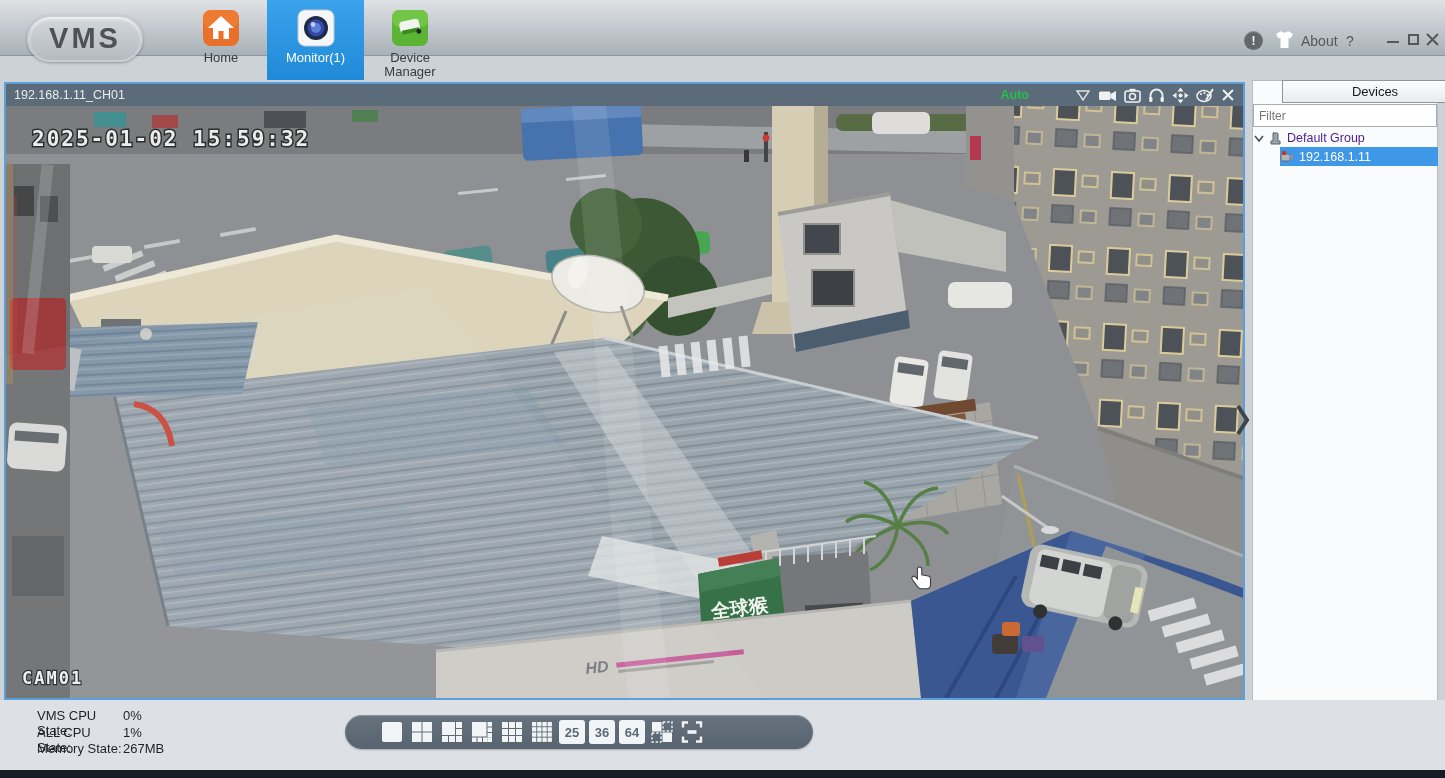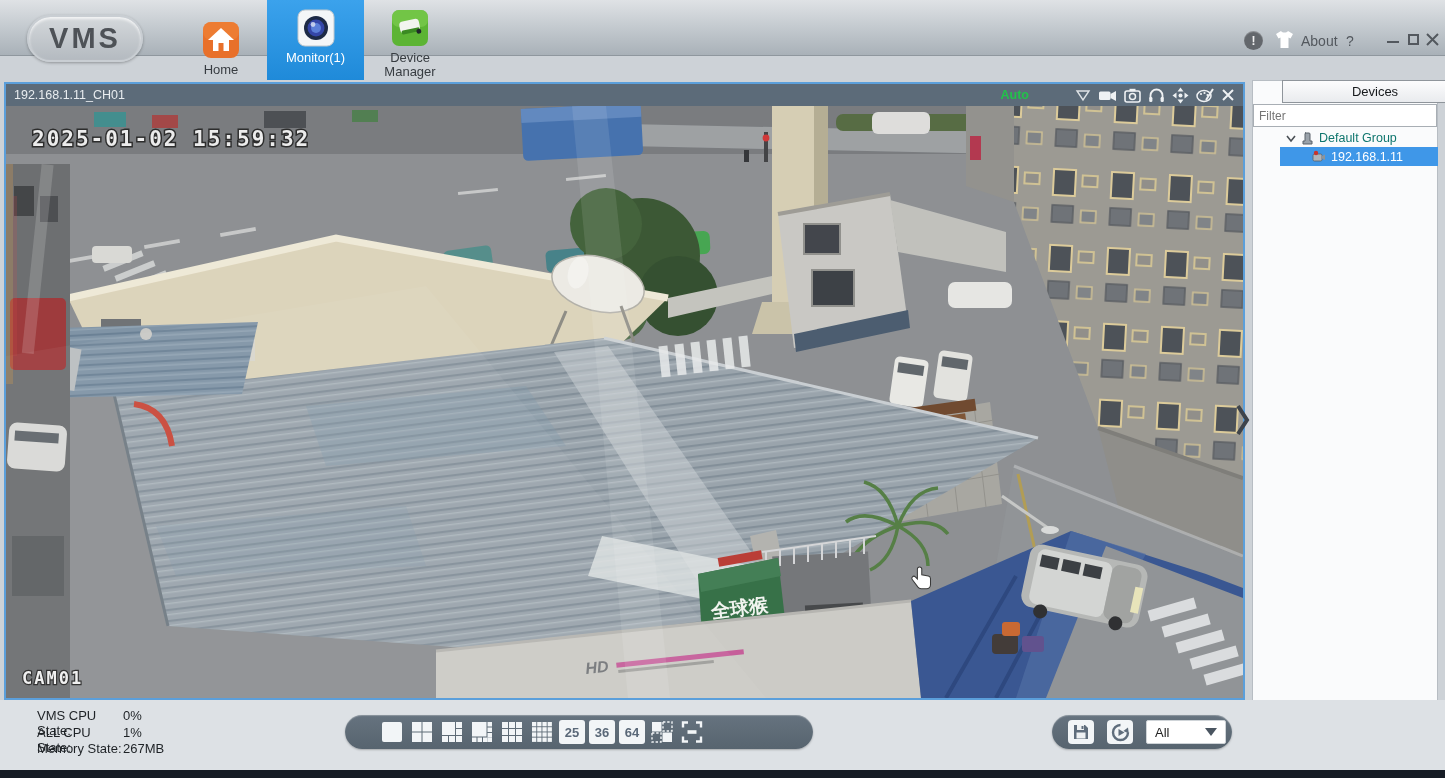--- a/index.html
+++ b/index.html
@@ -44,21 +44,21 @@
 
   
   .side-body { left:1252px; top:80px; width:186px; height:690px; background:#fafbfc;
     border:1px solid #b7bdc3; }
   .side-header { left:1252px; top:80px; width:186px; height:23px;
     background:linear-gradient(#fcfcfd,#e9ebee); border:1px solid #8f959b;
     font-size:13px; color:#16191c; text-align:center; line-height:21px;margin-left:30px; }
   .filter-input { left:1253px; top:104px; width:184px; height:23px; border:1px solid #a8aeb4;
     font-size:12px; padding-left:5px; color:#0c4a6e; background:#fff; outline:none;
     font-family:"Liberation Sans", sans-serif; }
-  .tree-row { display:flex; align-items:center; font-size:12.5px; color:#0f766e;padding-left:32px; }
+  .tree-row { display:flex; align-items:center; font-size:12.5px; color:#4c1d95; }
   .tree-group { left:1254px; top:129px; width:182px; height:18px; gap:4px; }
   .tree-device { left:1280px; top:147px; width:158px; height:19px; gap:5px;
     background:#3f97e8; color:#ffffff; }
   .view-btn { left:1252px; top:744px; width:186px; height:23px;
     background:linear-gradient(#f4f5f6,#dfe2e5); border:1px solid #5f646a;
     font-size:13px; color:#1a1d20; text-align:center; line-height:21px; }
 
   
   .bottom-area { left:0; top:700px; width:1445px; height:70px; background:#dde1e5; }
   .dark-strip { left:0; top:770px; width:1445px; height:8px; background:#161c25; }
@@ -82,21 +82,21 @@
 </head>
 <body>
 
 <div id="app">
 
   <div class="abs topbar">
     <div class="abs vms-logo">
       <span>VMS</span>
     </div>
 
-    <div class="abs tab" style="left:186px; width:70px;margin-top:12px;">
+    <div class="abs tab" style="left:186px; width:70px;">
       <svg class="ticon" viewBox="0 0 38 38">
         <rect x="1" y="1" width="36" height="36" rx="8" fill="#e8702a"></rect>
         <rect x="1" y="1" width="36" height="18" rx="8" fill="#f08438" opacity=".6"></rect>
         <polygon points="19,7 6,19 32,19" fill="#ffffff"></polygon>
         <rect x="11" y="18" width="16" height="12" fill="#ffffff"></rect>
         <rect x="16.5" y="22" width="5" height="8" fill="#e8702a"></rect>
       </svg>
       <div class="tlabel">Home</div>
     </div>
 
@@ -583,36 +583,15 @@
       <svg width="26" height="26" viewBox="0 0 26 26" fill="none" stroke="#f2f5f7" stroke-width="2.4">
         <path d="M9,3.5 H4 V8.5"></path>
           <path d="M17,3.5 H22 V8.5"></path>
         <path d="M9,22.5 H4 V17.5"></path>
           <path d="M17,22.5 H22 V17.5"></path>
         <rect x="8.5" y="11.2" width="9" height="3.6" fill="#f2f5f7" stroke="none"></rect>
         </svg>
     </div>
   </div>
 
-  <div class="abs pill pill-right">
-    <div class="sq-btn">
-      <svg width="18" height="18" viewBox="0 0 18 18">
-        <path d="M2,2 h11 l3,3 v11 h-14 z" fill="#5f6d7c"></path>
-        <rect x="5" y="2" width="7" height="5" fill="#eef1f3"></rect>
-        <rect x="9.5" y="3" width="2" height="3" fill="#5f6d7c"></rect>
-        <rect x="4.5" y="9.5" width="9" height="6" fill="#eef1f3"></rect>
-        </svg>
-    </div>
-    <div class="sq-btn">
-      <svg width="19" height="19" viewBox="0 0 19 19">
-        <path d="M9.5,2 a7.5,7.5 0 1 0 7.5,7.5" fill="none" stroke="#5f6d7c" stroke-width="2.4"></path>
-        <polygon points="17,4.5 17.8,10.4 12.4,8" fill="#5f6d7c"></polygon>
-        <polygon points="7.5,6 13.5,9.5 7.5,13" fill="#5f6d7c"></polygon>
-        </svg>
-    </div>
-    <div class="all-select">
-      <span>All</span>
-      <span class="caret"></span>
-    </div>
-  </div>
 
   <div class="abs dark-strip"></div>
 </div>
 
 </body></html>

